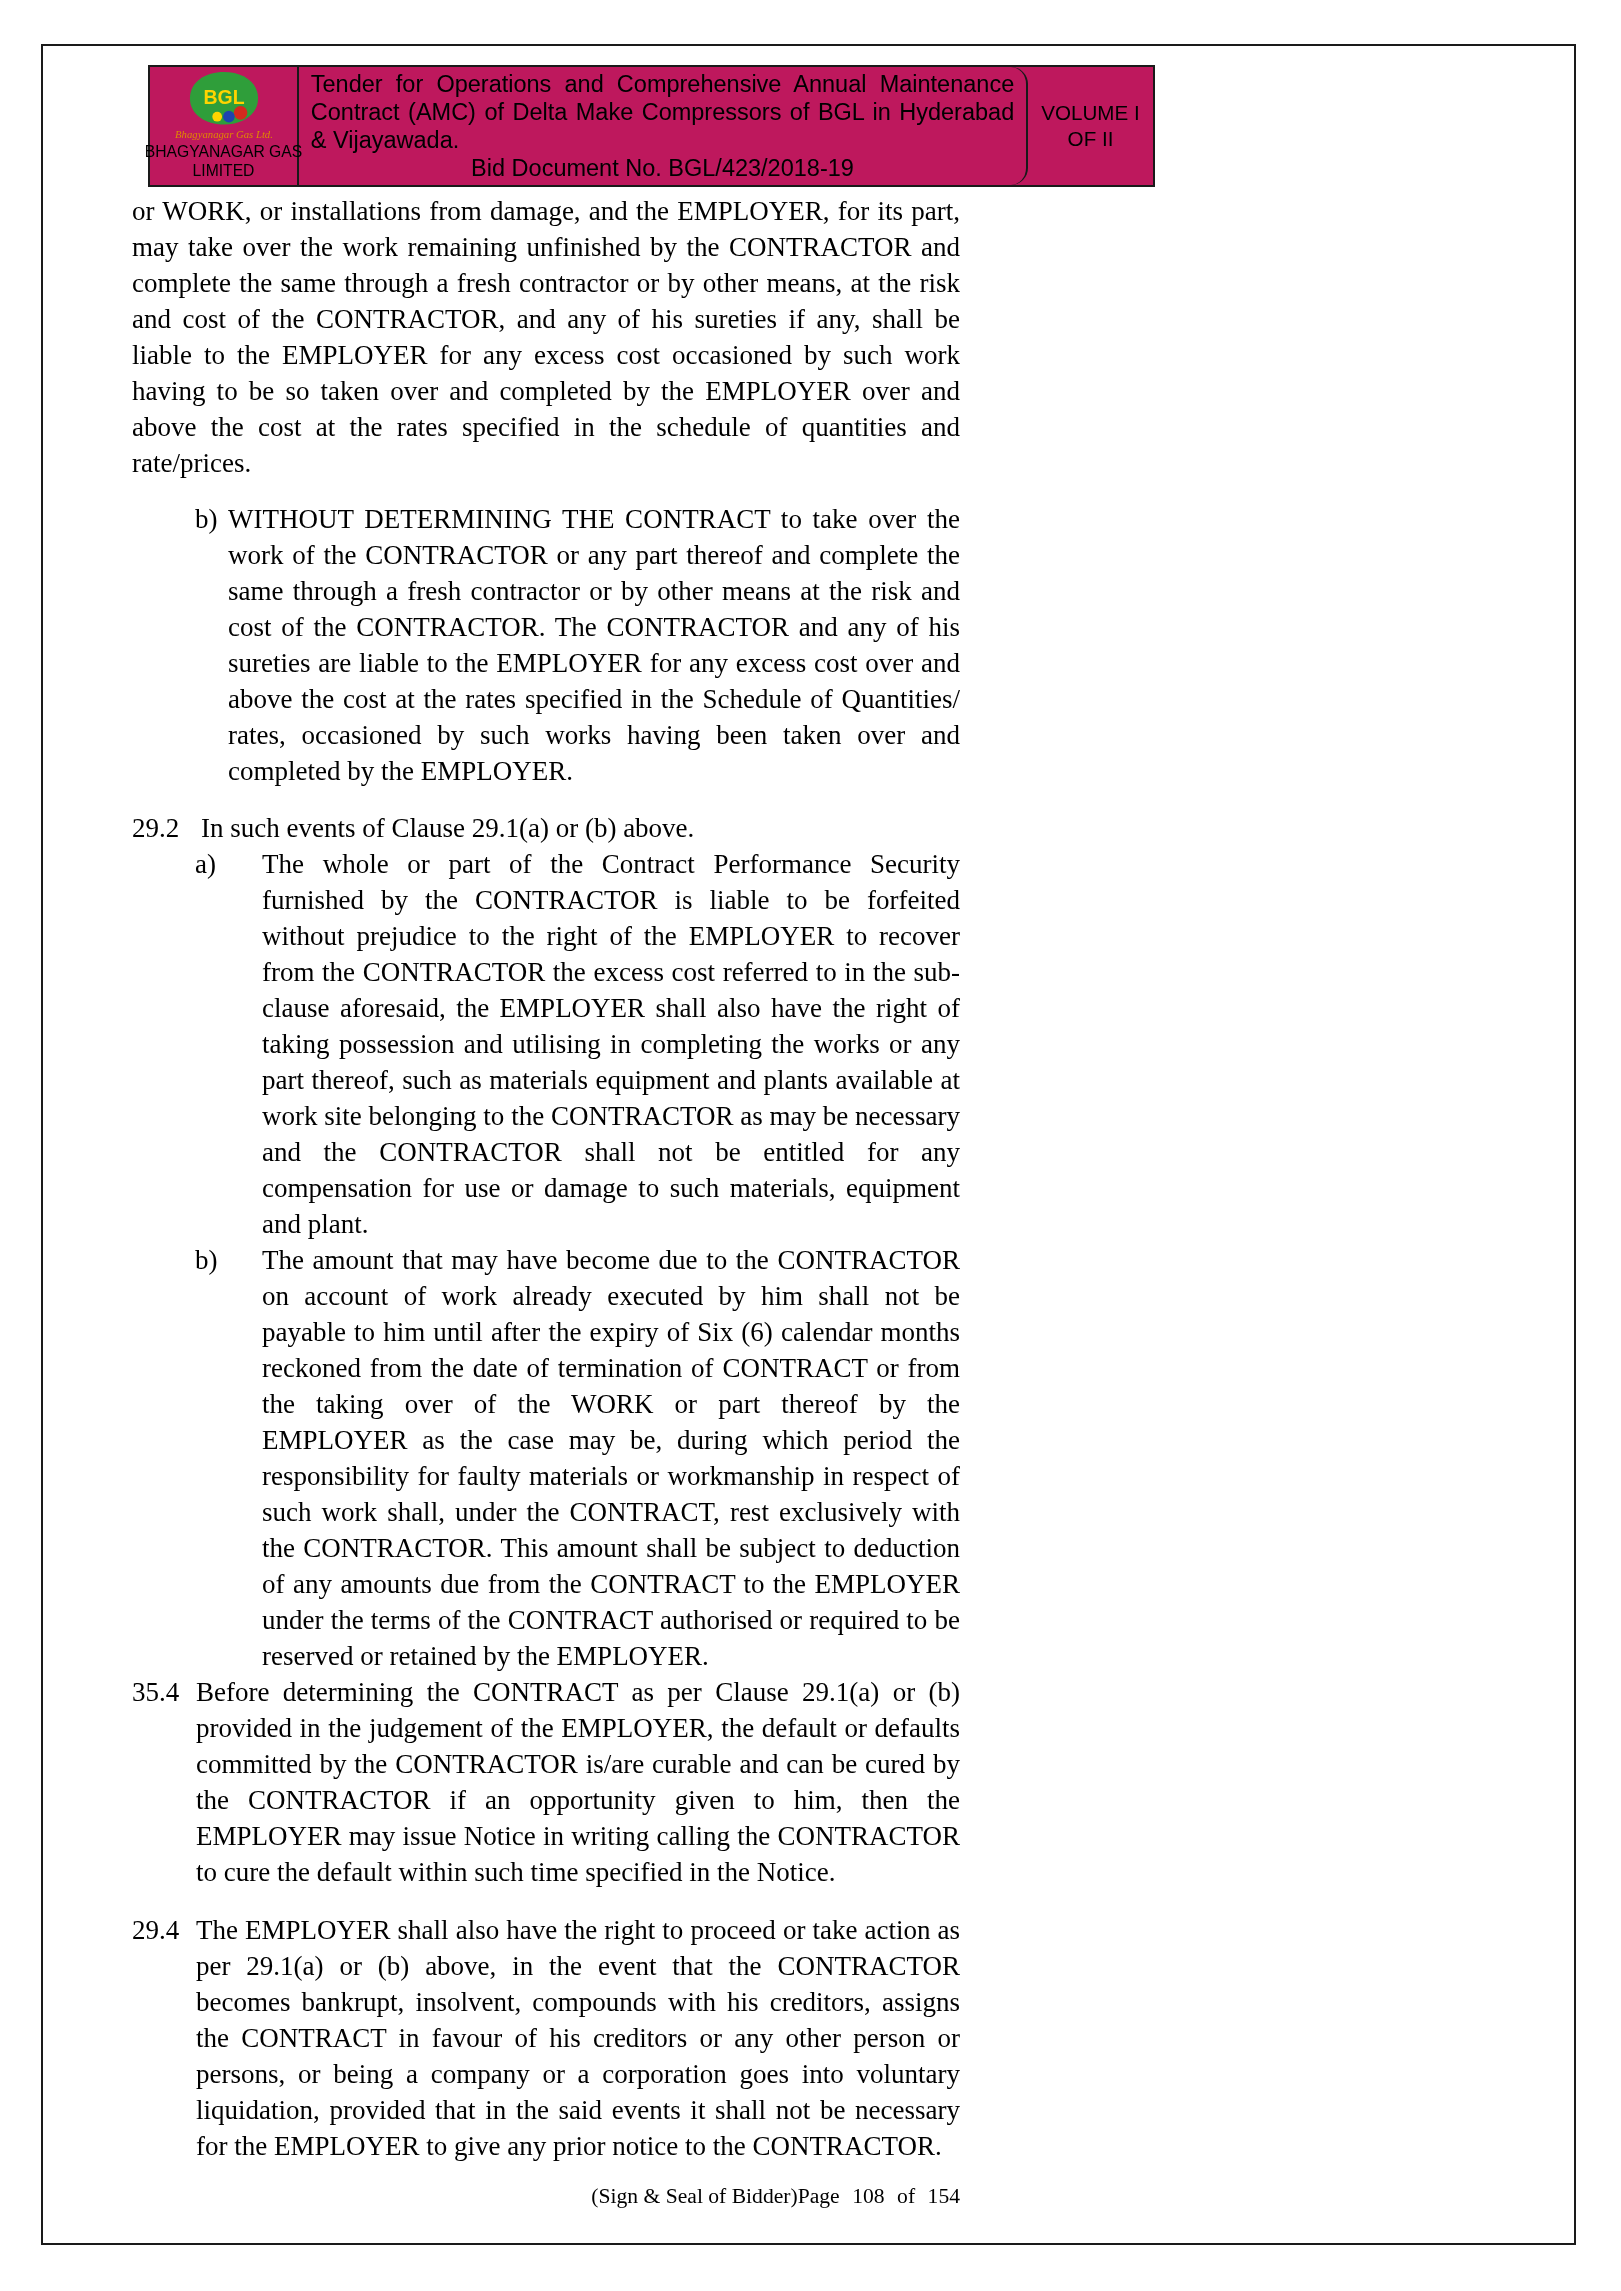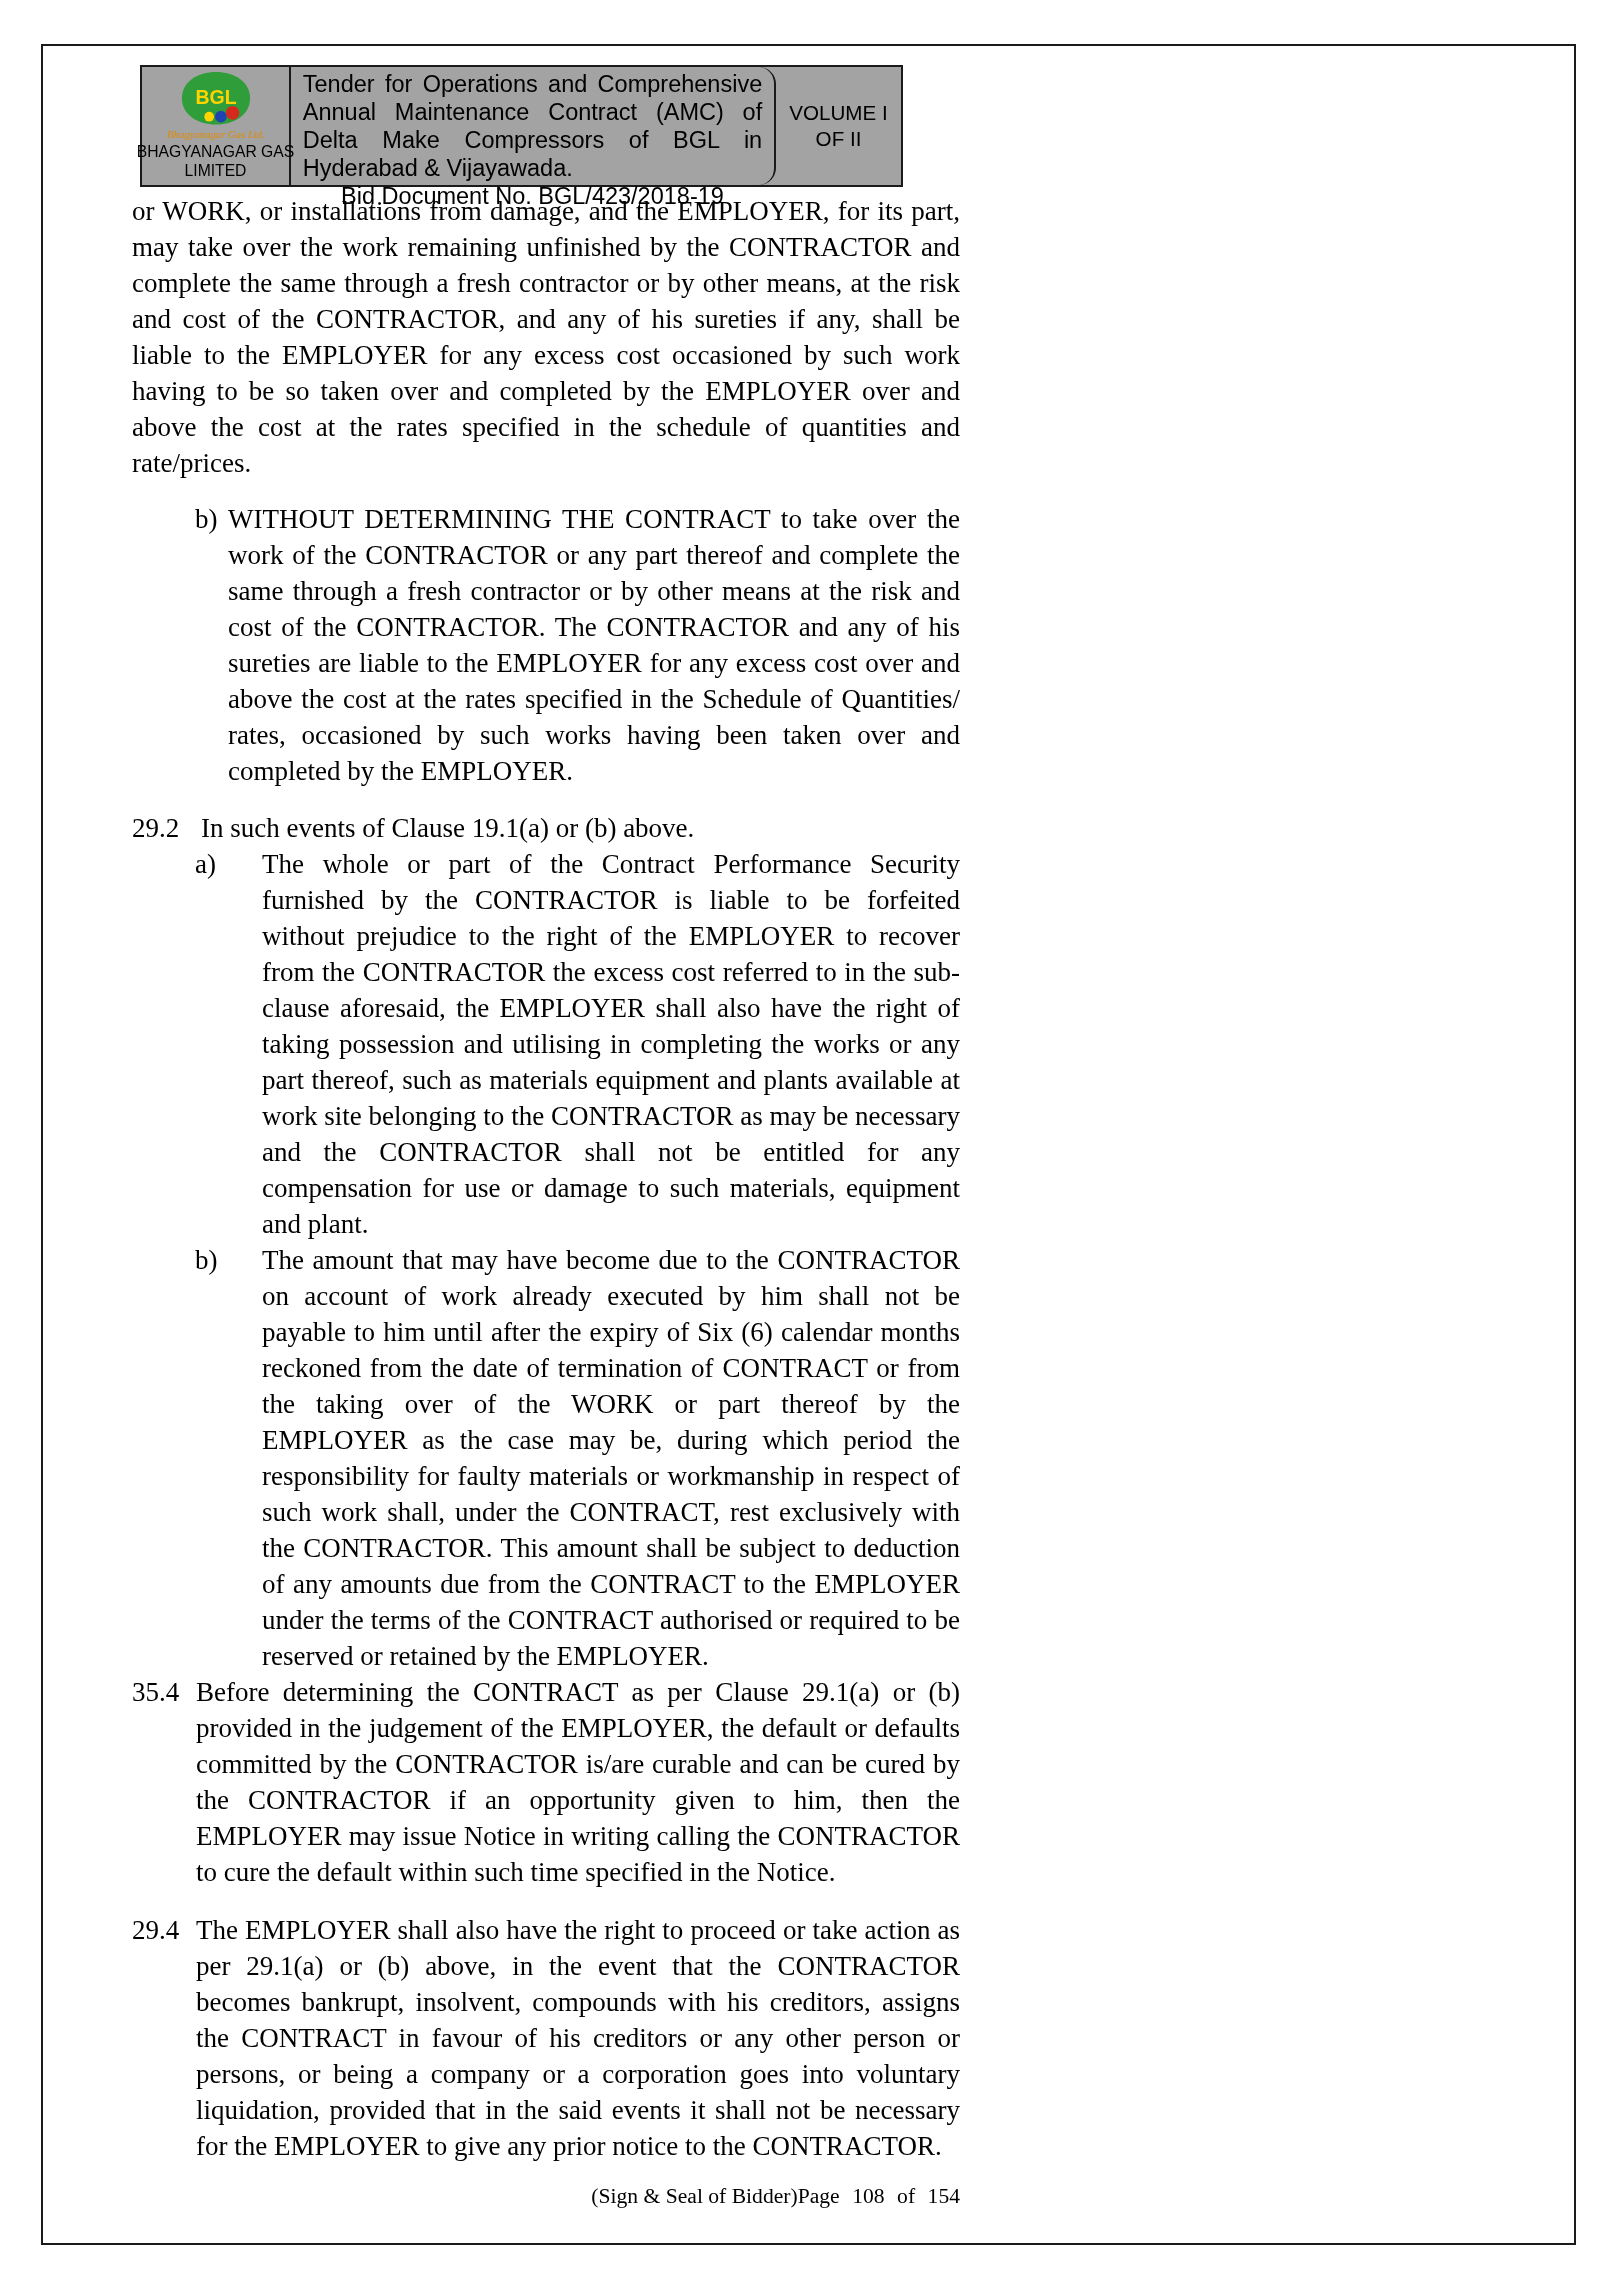--- a/index.html
+++ b/index.html
@@ -8,22 +8,22 @@
     font-family:"Liberation Serif", serif; color:#000;
   }
   .page { position:absolute; inset:0; background:#fff; }
   .page-border {
     position:absolute; left:41px; top:44px; width:1535px; height:2201px;
     border:2px solid #1a1a1a; box-sizing:border-box;
   }
 
   
   .header-table {
-    position:absolute; left:140px; top:65px; width:763px; height:122px;
-    display:flex; border:2px solid #1a1a1a; box-sizing:border-box; background:#a3a3a3;
+    position:absolute; left:148px; top:65px; width:1007px; height:122px;
+    display:flex; border:2px solid #1a1a1a; box-sizing:border-box; background:#be185d;
   }
   .cell { box-sizing:border-box; }
   .cell-logo {
     width:149px; border-right:2px solid #1a1a1a;
     display:flex; flex-direction:column; align-items:center; justify-content:center;
     padding:2px 2px 3.9px;
   }
   .org-line {
     font-family:"Liberation Sans", sans-serif; font-size:15.7px; line-height:18.6px;
     text-align:center; white-space:nowrap;
@@ -109,21 +109,21 @@
 
     <p class="p-cont">or WORK, or installations from damage, and the EMPLOYER, for its part, may take over the work remaining unfinished by the CONTRACTOR and complete the same through a fresh contractor or by other means, at the risk and cost of the CONTRACTOR, and any of his sureties if any, shall be liable to the EMPLOYER for any excess cost occasioned by such work having to be so taken over and completed by the EMPLOYER over and above the cost at the rates specified in the schedule of quantities and rate/prices.</p>
 
     <div class="hang item-b1">
       <span class="hang-label">b)</span>
       <p>WITHOUT DETERMINING THE CONTRACT to take over the work of the CONTRACTOR or any part thereof and complete the same through a fresh contractor or by other means at the risk and cost of the CONTRACTOR. The CONTRACTOR and any of his sureties are liable to the EMPLOYER for any excess cost over and above the cost at the rates specified in the Schedule of Quantities/ rates, occasioned by such works having been taken over and completed by the EMPLOYER.</p>
     </div>
 
     <div class="clause clause-292">
       <span class="clause-num">29.2</span>
-      <p>In such events of Clause 19.1(a) or (b) above.</p>
+      <p>In such events of Clause 29.1(a) or (b) above.</p>
     </div>
 
     <div class="hang sub-item">
       <span class="hang-label" style="left:63px">a)</span>
       <p>The whole or part of the Contract Performance Security furnished by the CONTRACTOR is liable to be forfeited without prejudice to the right of the EMPLOYER to recover from the CONTRACTOR the excess cost referred to in the sub-clause aforesaid, the EMPLOYER shall also have the right of taking possession and utilising in completing the works or any part thereof, such as materials equipment and plants available at work site belonging to the CONTRACTOR as may be necessary and the CONTRACTOR shall not be entitled for any compensation for use or damage to such materials, equipment and plant.</p>
     </div>
 
     <div class="hang sub-item">
       <span class="hang-label" style="left:63px">b)</span>
       <p>The amount that may have become due to the CONTRACTOR on account of work already executed by him shall not be payable to him until after the expiry of Six (6) calendar months reckoned from the date of termination of CONTRACT or from the taking over of the WORK or part thereof by the EMPLOYER as the case may be, during which period the responsibility for faulty materials or workmanship in respect of such work shall, under the CONTRACT, rest exclusively with the CONTRACTOR. This amount shall be subject to deduction of any amounts due from the CONTRACT to the EMPLOYER under the terms of the CONTRACT authorised or required to be reserved or retained by the EMPLOYER.</p>

